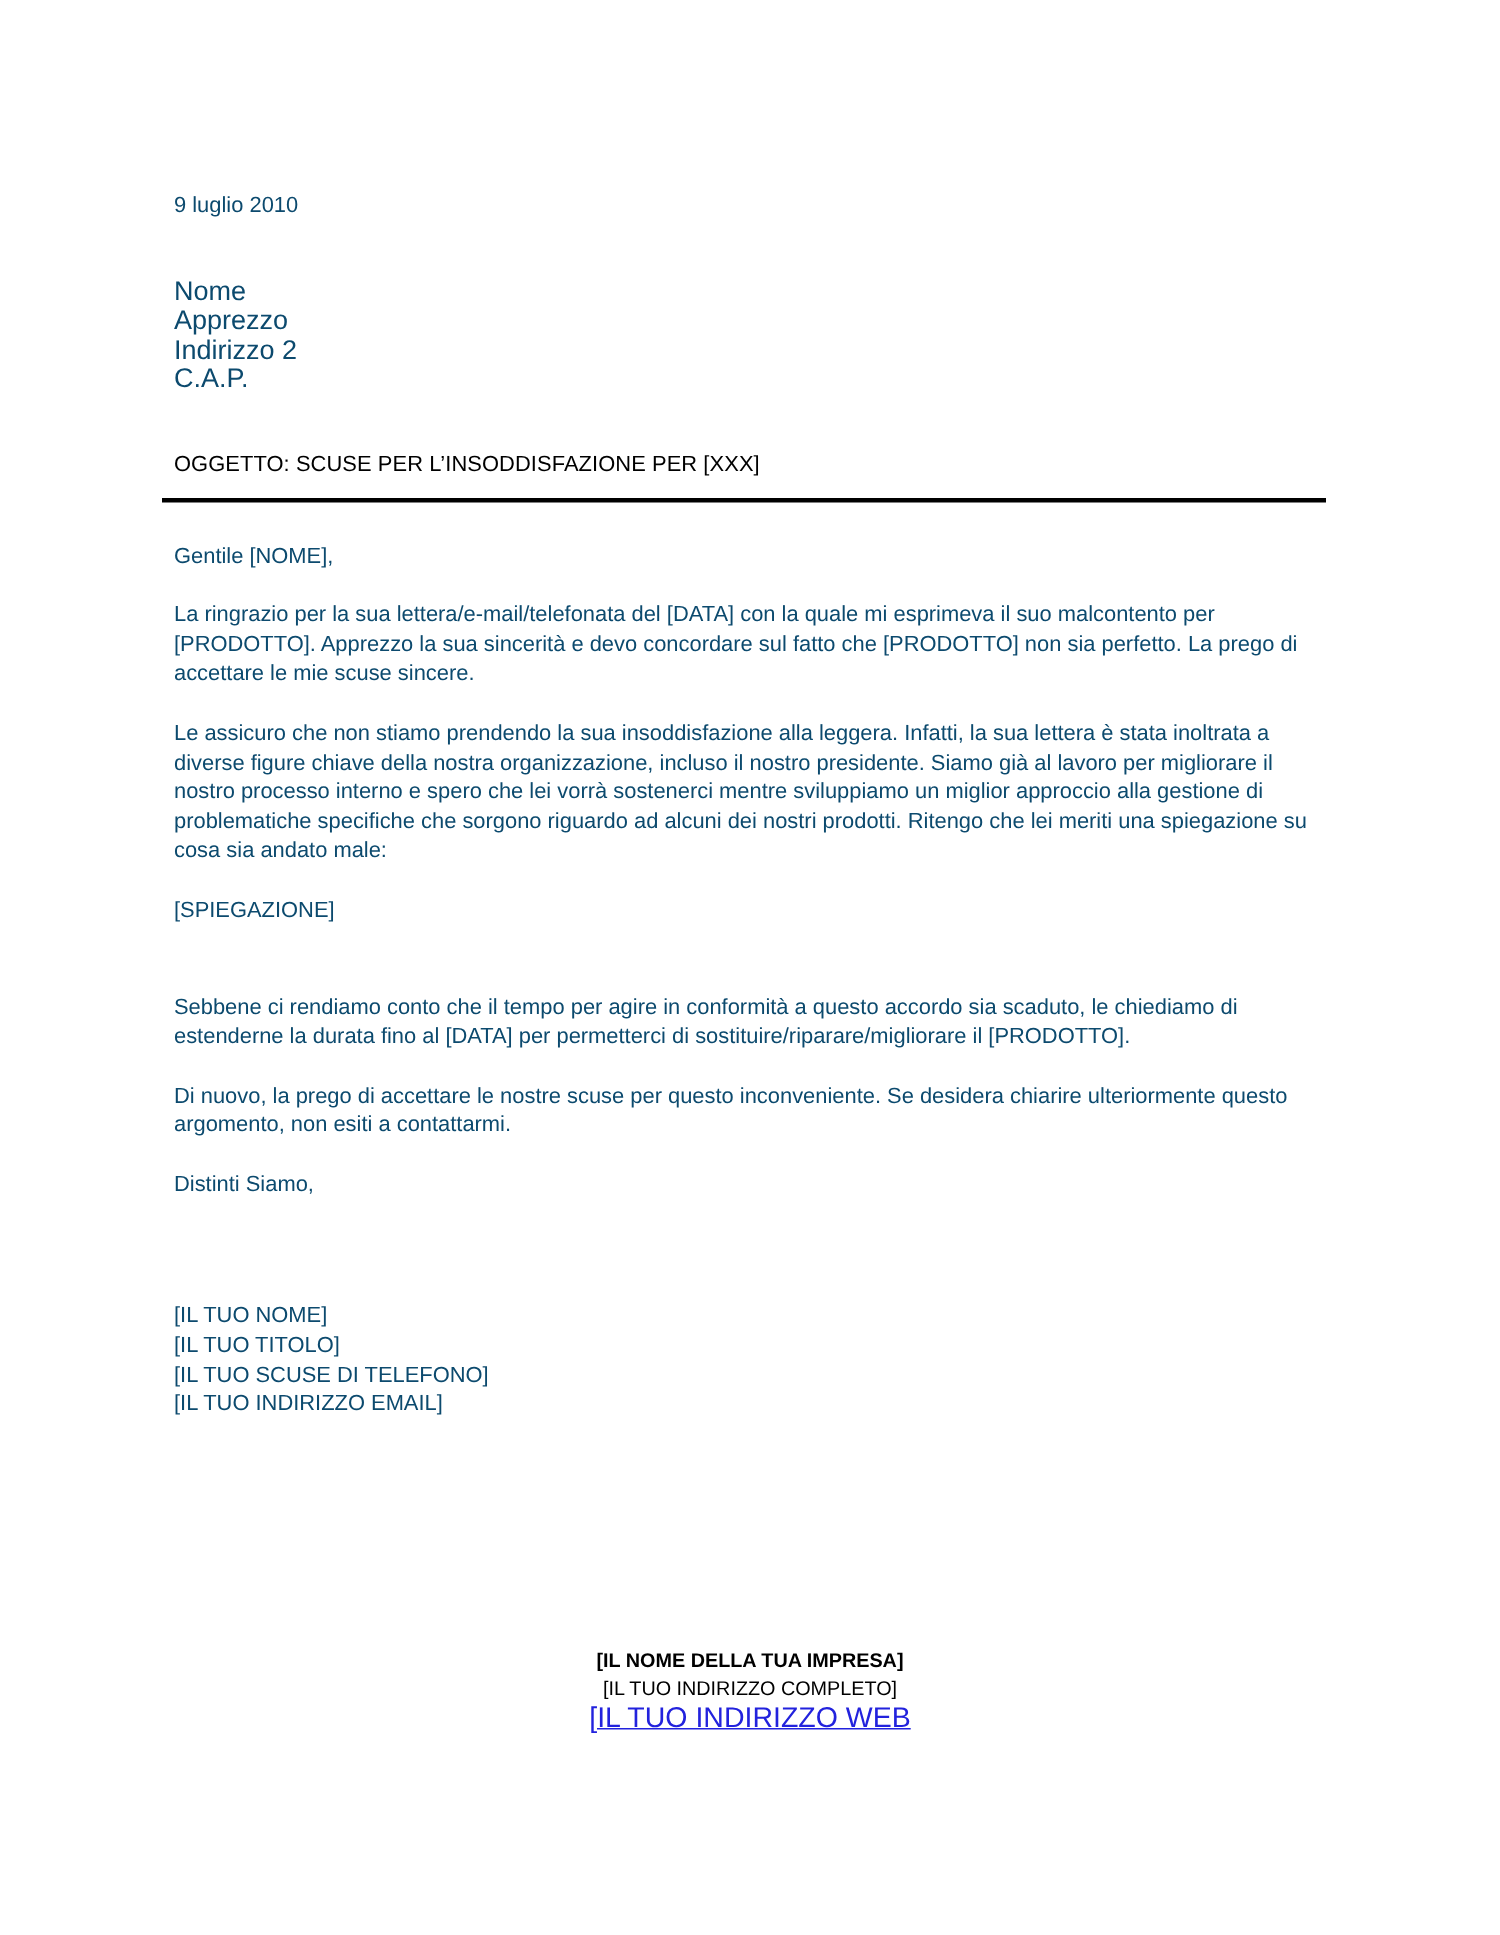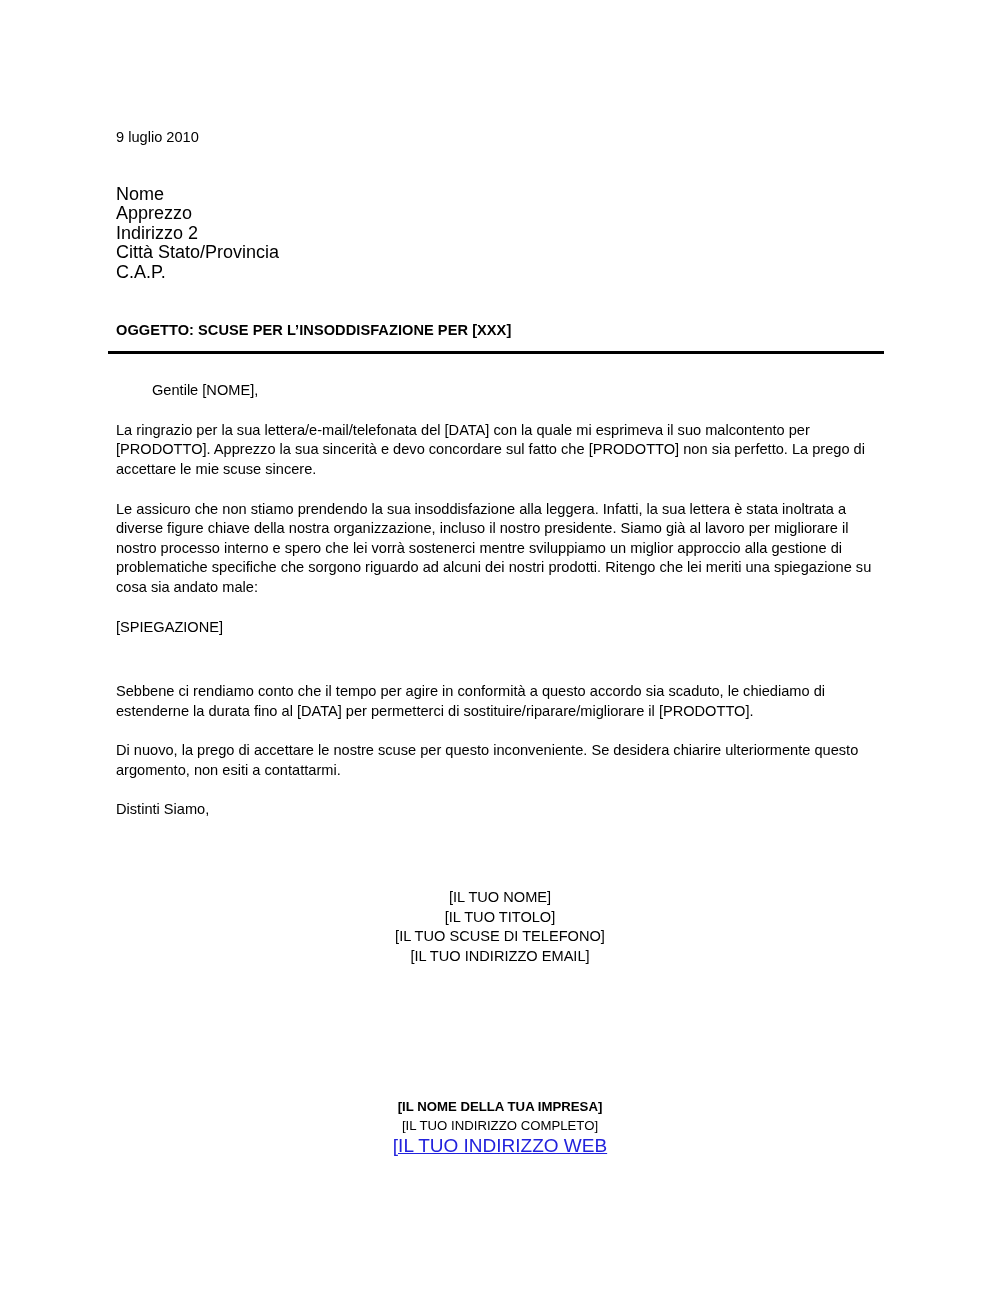--- a/index.html
+++ b/index.html
@@ -27,21 +27,21 @@
   .letter-body {
     position: absolute;
     left: 116px;
     top: 128px;
     width: 768px;
   }
 
   .txt {
     font-size: 14.6px;
     line-height: 19.6px;
-    color: #000000;
+    color: #0c4a6e;
     white-space: pre-wrap;
   }
 
   
   .date-line {
     margin: 0;
   }
 
   
   .address-block {
@@ -52,53 +52,52 @@
   }
   .address-block li {
     font-size: 18px;
     line-height: 19.6px;
   }
 
   
   .subject-line {
     margin: 0;
     margin-top: 38px;
-    font-weight: bold;
+    font-weight: normal;
     font-size: 14.6px;
     line-height: 19.6px;
     letter-spacing: 0.05px;
   }
 
   .subject-rule {
     margin-top: 11px;
     margin-left: -8px;
     width: 776px;
     height: 3px;
     background: #000000;
   }
 
   
   .para {
     margin: 0;
     margin-top: 20px;
   }
-  .para.first-para { margin-top: 27px; margin-left: 36px; }
+  .para.first-para { margin-top: 27px; }
   .para.gap-after-placeholder { margin-top: 45px; }
 
   
   .signature-block {
     margin: 0;
     padding: 0;
     list-style: none;
     margin-top: 68px;
   }
   .signature-block li {
     font-size: 14.6px;
     line-height: 19.6px;
-    text-align: center;
   }
 
   
   .footer {
     position: absolute;
     left: 0;
     right: 0;
     top: 1097px;
     text-align: center;
   }
@@ -125,21 +124,20 @@
 <div class="page">
 
   <div class="letter-body">
 
     <div class="txt date-line">9 luglio 2010</div>
 
     <ul class="address-block">
       <li class="txt">Nome</li>
       <li class="txt">Apprezzo</li>
       <li class="txt">Indirizzo 2</li>
-      <li class="txt">Città Stato/Provincia</li>
       <li class="txt">C.A.P.</li>
     </ul>
 
     <div class="subject-line">OGGETTO: SCUSE PER L’INSODDISFAZIONE PER [XXX]</div>
 
     <div class="subject-rule"></div>
 
     <p class="txt para first-para">Gentile [NOME],</p>
 
     <p class="txt para">La ringrazio per la sua lettera/e-mail/telefonata del [DATA] con la quale mi esprimeva il suo malcontento per [PRODOTTO]. Apprezzo la sua sincerità e devo concordare sul fatto che [PRODOTTO] non sia perfetto. La prego di accettare le mie scuse sincere.</p>

